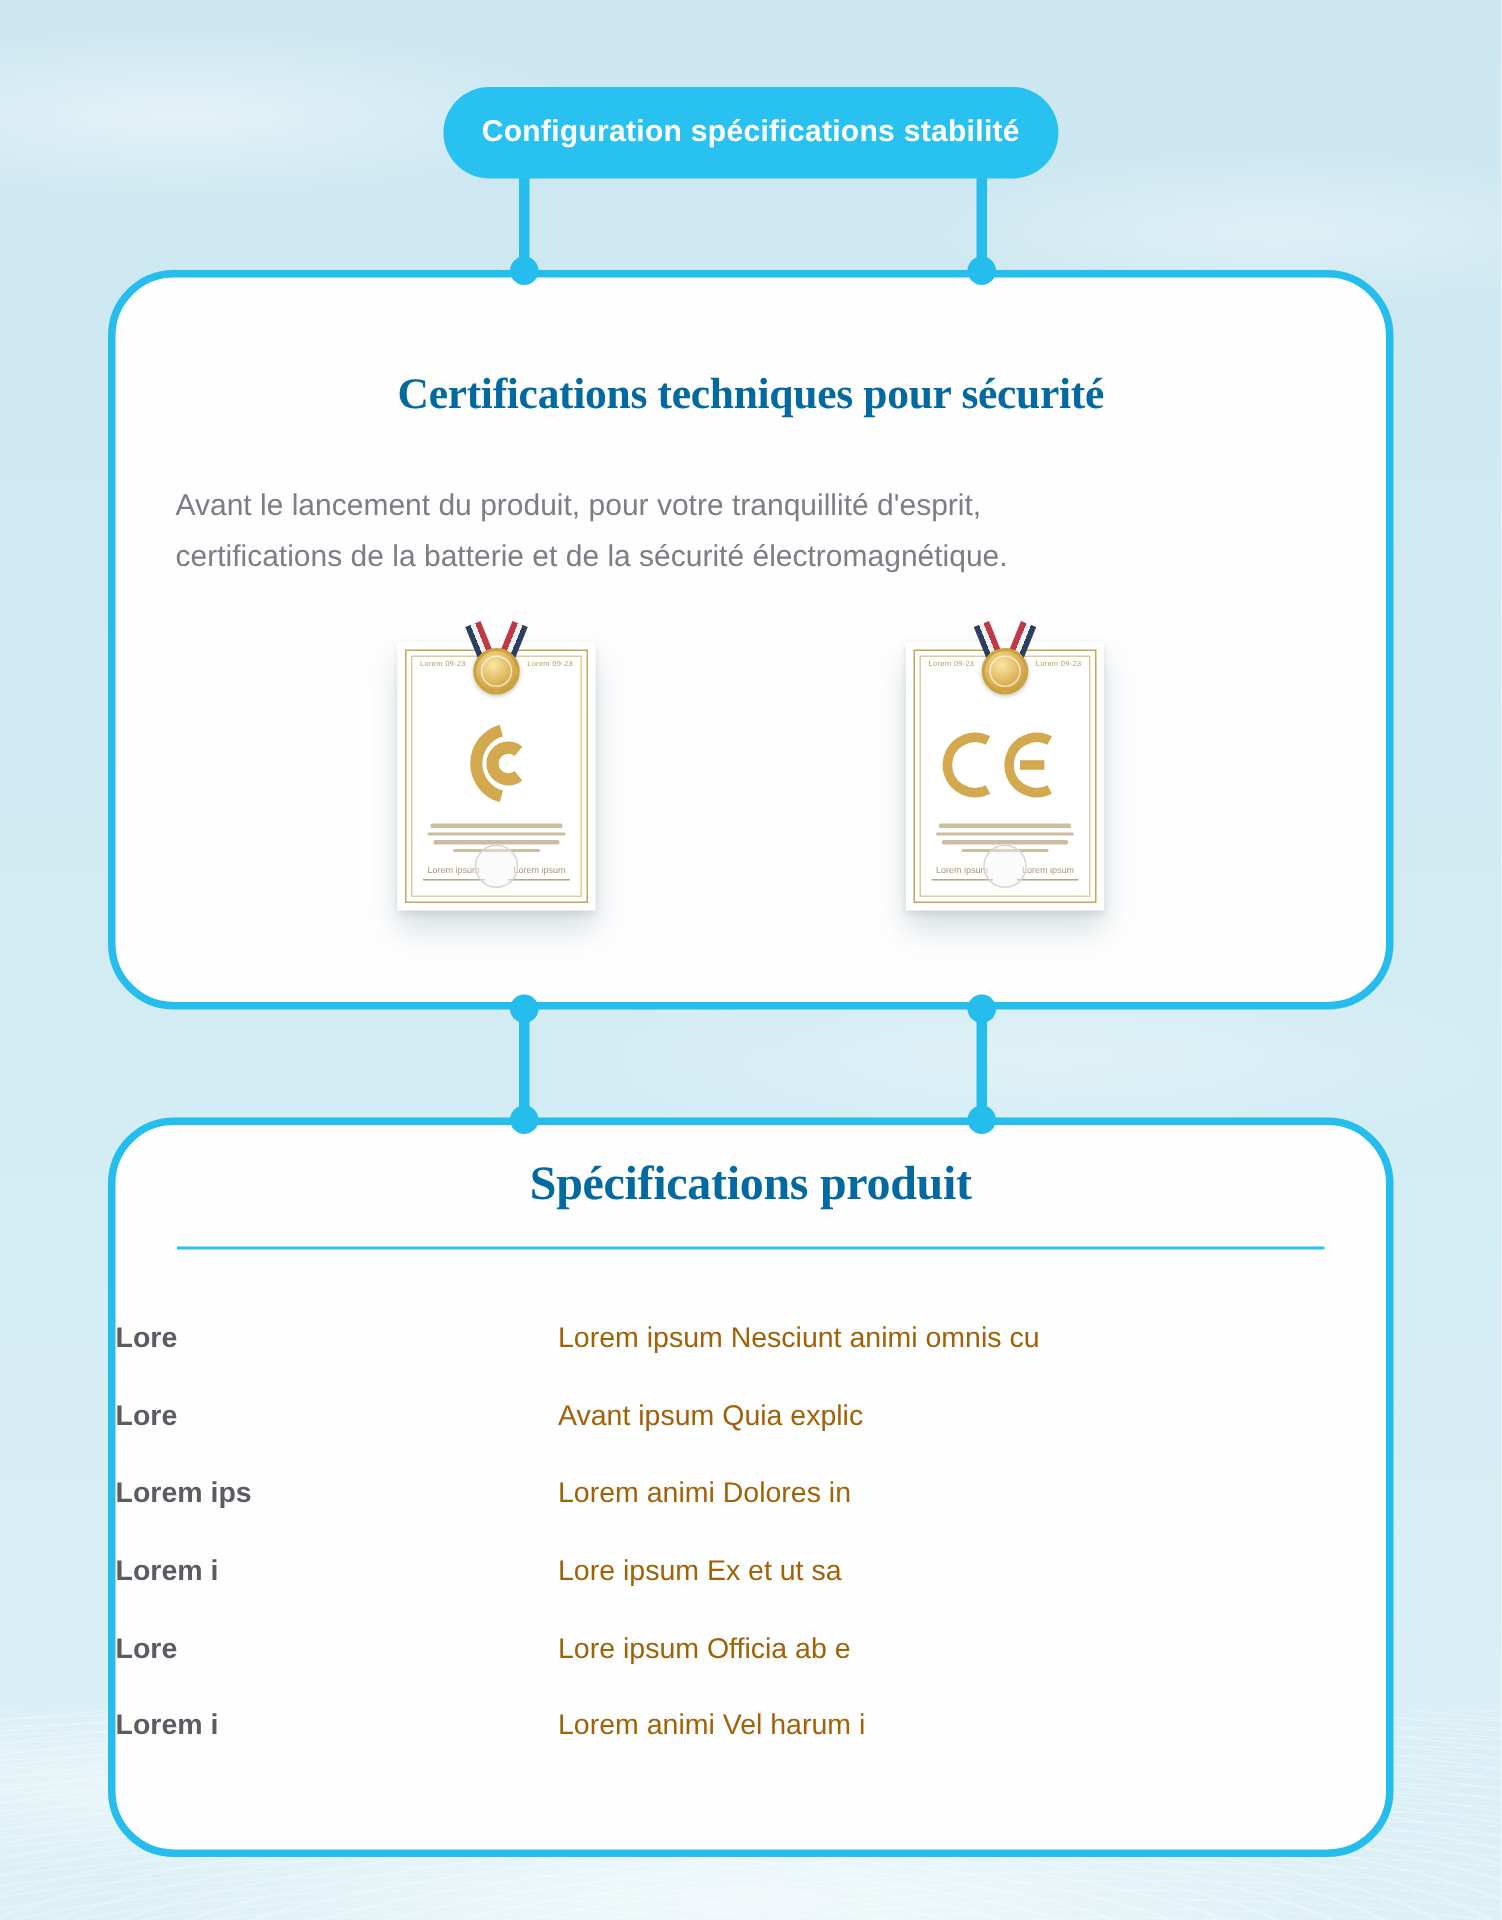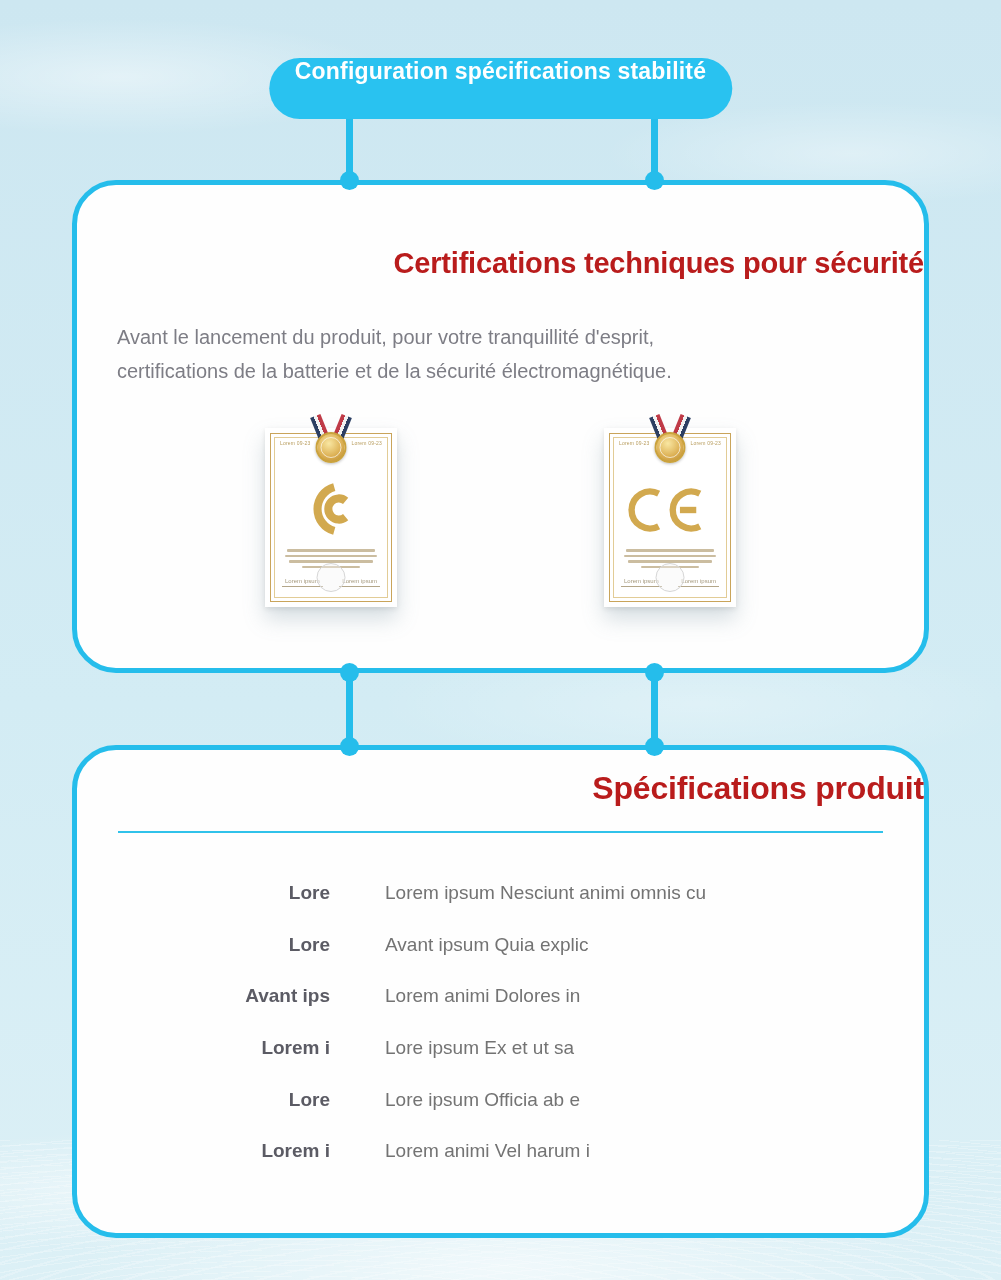--- a/index.html
+++ b/index.html
@@ -22,23 +22,23 @@
     background:
       repeating-radial-gradient(ellipse 220px 34px at 30% 120%, rgba(255,255,255,0.8) 0 5px, transparent 5px 34px),
       repeating-radial-gradient(ellipse 260px 40px at 75% 130%, rgba(255,255,255,0.7) 0 6px, transparent 6px 40px);
   }
 
   
   .badge{
     position:absolute;top:58px;left:50%;transform:translateX(-50%);
     height:61px;border-radius:31px;
     background:#29c2f0;
-    display:inline-flex;justify-content:center;
+    display:inline-flex;align-items:center;justify-content:center;
     padding:0 26px;white-space:nowrap;
-    color:#ffffff;font-weight:bold;font-size:23px;letter-spacing:0.2px;
+    color:#ffffff;font-weight:bold;font-size:20px;letter-spacing:0.2px;
     z-index:3;
   }
 
   
   .vline{position:absolute;width:7px;background:#25bdeb;z-index:1;}
   .v-top-l{left:346px;top:112px;height:72px;}
   .v-top-r{left:651px;top:112px;height:72px;}
   .v-mid-l{left:346px;top:668px;height:82px;}
   .v-mid-r{left:651px;top:668px;height:82px;}
   .dot{position:absolute;width:19px;height:19px;border-radius:50%;background:#25bdeb;z-index:4;}
@@ -48,21 +48,21 @@
 
   
   .card{
     position:absolute;left:72px;width:857px;height:493px;
     background:#fefefe;border:5px solid #25bdeb;border-radius:44px;
     box-sizing:border-box;z-index:2;
   }
   .card-1{top:180px;}
   .card-2{top:745px;}
   .card h2{
-    margin:0;text-align:right;color:#b91c1c;font-weight:bold;
+    margin:0;text-align:center;color:#0369a1;font-weight:bold;font-family:Liberation Serif, serif;
   }
   .card-1 h2{margin-top:62px;font-size:29px;letter-spacing:-0.2px;}
   .card-2 h2{margin-top:20px;font-size:32px;letter-spacing:-0.2px;}
   .card-desc{
     margin:40px 40px 0;color:#7d7d85;
     font-size:20px;line-height:34px;white-space:pre-line;
   }
 
   
   .certs-row{margin-top:40px;display:flex;justify-content:center;gap:207px;}
@@ -100,22 +100,22 @@
 
   .cert-sign{position:absolute;bottom:20px;left:17px;right:17px;display:flex;justify-content:space-between;align-items:flex-end;z-index:2;}
   .sig{font-size:6px;color:#a4987c;border-bottom:1px solid #b3a689;padding:0 3px 2px;}
   .stamp{position:absolute;left:50%;bottom:-5px;transform:translateX(-50%);
     width:27px;height:27px;border:1px solid #d6d6d6;border-radius:50%;background:rgba(245,245,245,0.4);}
 
   
   .divider{margin:24px 41px 0;height:2px;background:#30c2ea;}
   .spec-table{margin-top:34px;}
   .spec-row{display:flex;align-items:center;height:51.7px;}
-  .spec-label{width:240px;text-align:right;font-weight:bold;color:#5b5b64;font-size:19px;flex:none;padding-left:13px;}
-  .spec-value{margin-left:55px;color:#737373;font-size:19px;}
+  .spec-label{width:240px;text-align:left;font-weight:bold;color:#5b5b64;font-size:19px;flex:none;}
+  .spec-value{margin-left:55px;color:#a16207;font-size:19px;}
 </style>
 </head>
 <body>
 
 <div class="ripples"></div>
 
 <div class="badge">
   <span>Configuration spécifications stabilité</span>
 </div>
 
@@ -205,21 +205,21 @@
   <div class="spec-table">
     <div class="spec-row">
       <span class="spec-label">Lore</span>
       <span class="spec-value">Lorem ipsum Nesciunt animi omnis cu</span>
     </div>
     <div class="spec-row">
       <span class="spec-label">Lore</span>
       <span class="spec-value">Avant ipsum Quia explic</span>
     </div>
     <div class="spec-row">
-      <span class="spec-label">Avant ips</span>
+      <span class="spec-label">Lorem ips</span>
       <span class="spec-value">Lorem animi Dolores in</span>
     </div>
     <div class="spec-row">
       <span class="spec-label">Lorem i</span>
       <span class="spec-value">Lore ipsum Ex et ut sa</span>
     </div>
     <div class="spec-row">
       <span class="spec-label">Lore</span>
       <span class="spec-value">Lore ipsum Officia ab e</span>
     </div>

